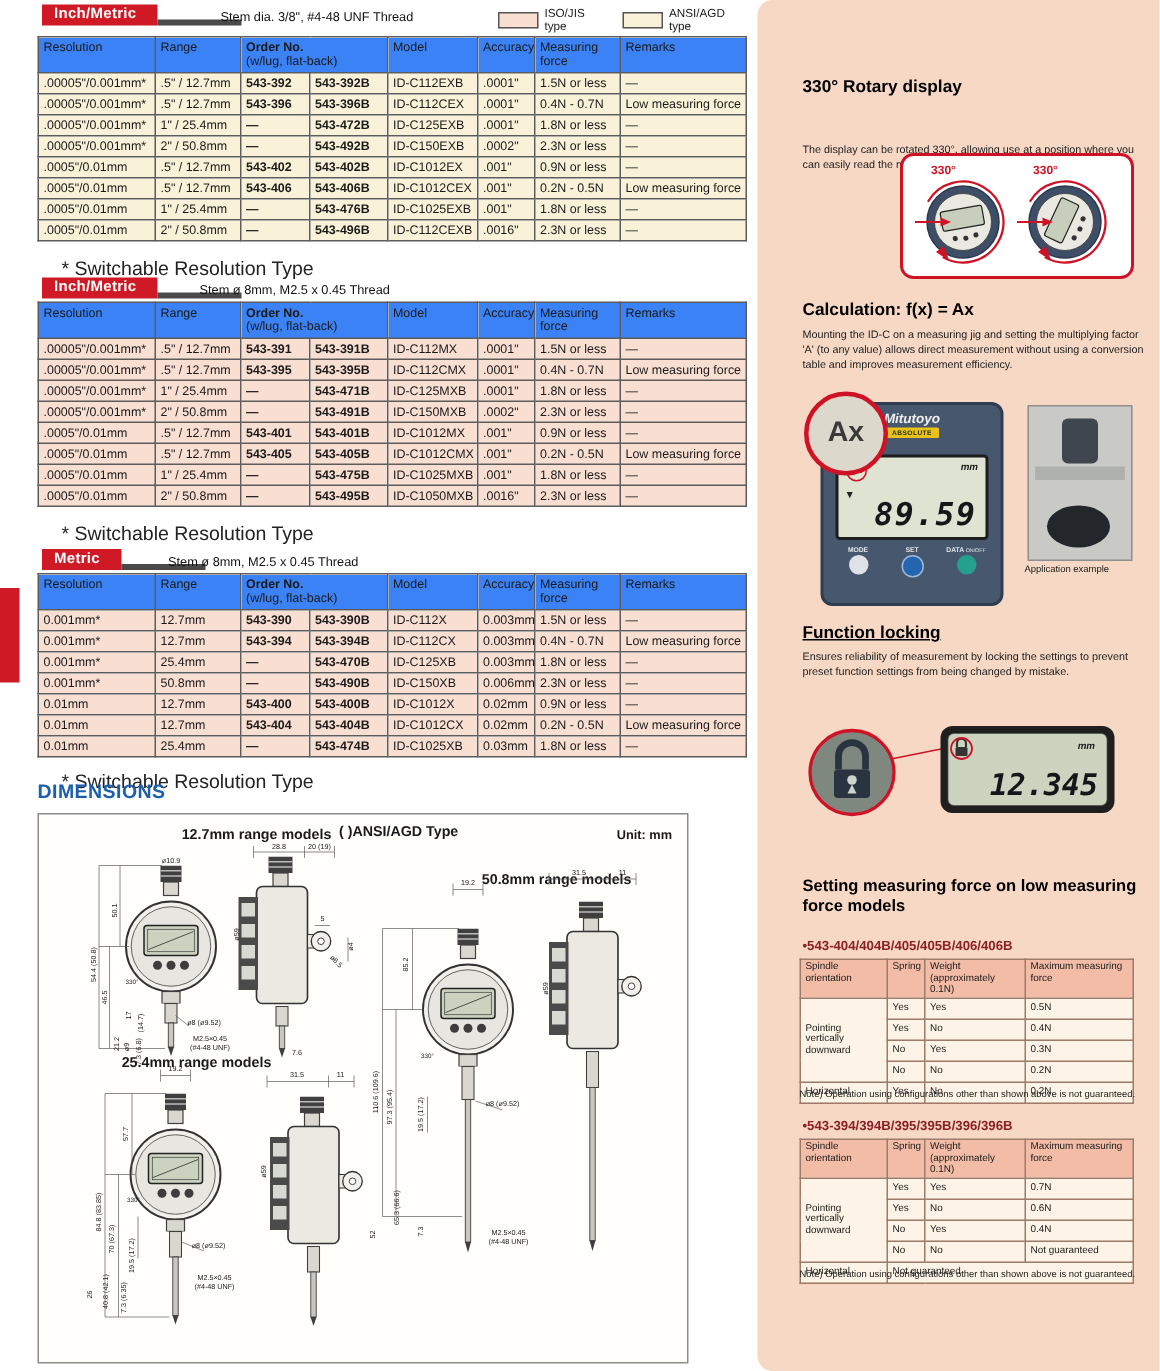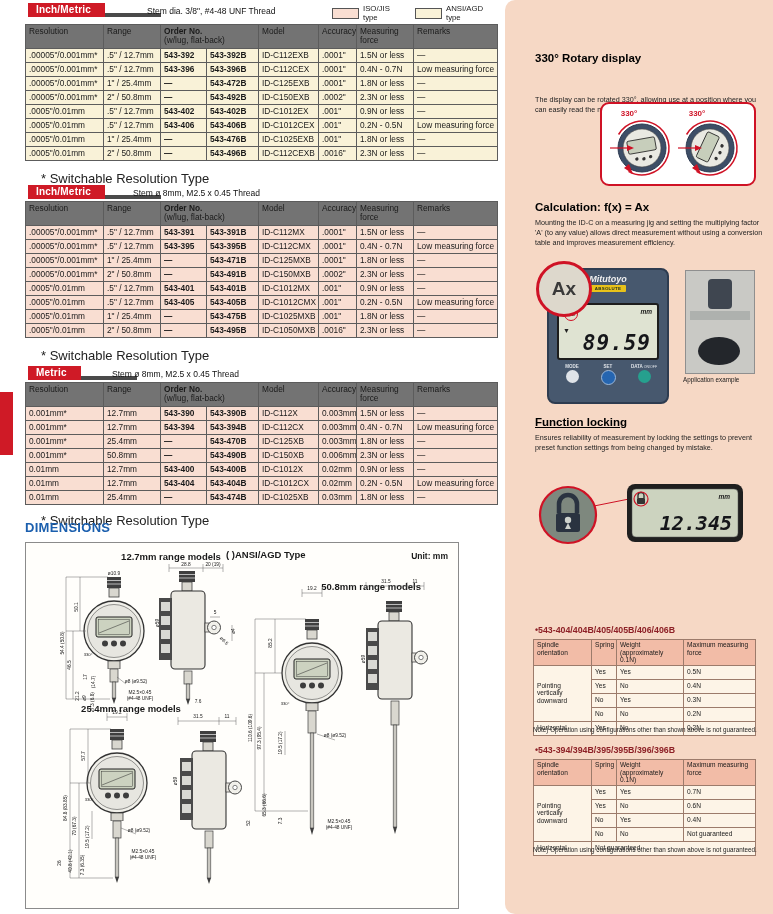--- a/index.html
+++ b/index.html
@@ -20,21 +20,21 @@
   #legend{position:absolute;left:332px;top:4px;width:166px;display:flex;gap:10px;align-items:center;}
   .leg-item{display:flex;align-items:center;gap:4px;}
   .leg-swatch{width:26px;height:9px;border:1px solid #555;}
   .sw-iso{background:#f9ded2;}
   .sw-ansi{background:#f9f2d8;}
   .leg-label{font-size:7.8px;}
 
   
   table.spec{border-collapse:collapse;table-layout:fixed;width:472px;border:1.5px solid #3a3a3a;}
   table.spec th,table.spec td{border:1px solid #5c5c5c;font-size:8.3px;padding:0 3px;line-height:1.1;overflow:hidden;white-space:nowrap;}
-  table.spec th{background:#737373;text-align:left;font-weight:normal;vertical-align:top;height:21px;padding-top:2px;}
+  table.spec th{background:#3b82f6;text-align:left;font-weight:normal;vertical-align:top;height:21px;padding-top:2px;}
   table.spec th .ob{font-weight:bold;}
   table.spec td{height:13px;}
   table.spec.rows-cream td{background:#f9f2d8;}
   table.spec.rows-pink td{background:#f9ded2;}
   table.spec td.o1,table.spec td.o2{font-weight:bold;}
   .note{position:absolute;font-size:13px;color:#222;margin-left:11px;}
 
   
   #dim-heading{position:absolute;left:25px;top:520px;font-size:13px;font-weight:bold;color:#1b5fae;letter-spacing:.3px;}
   #dim-box{position:absolute;left:25px;top:542px;width:432px;height:365px;border:1px solid #8b8b8b;background:#fffefb;}
@@ -711,20 +711,21 @@
         <rect x="100" y="17" width="106" height="48" rx="4" fill="#ccd3bf" stroke="#555" stroke-width="0.5"></rect>
         <path d="M106,26 v-2.5 a3,3 0 0 1 6,0 v2.5" fill="none" stroke="#333" stroke-width="1.4"></path>
         <rect x="105" y="26" width="8" height="6" rx="1" fill="#333"></rect>
         <circle cx="109" cy="27" r="7" fill="none" stroke="#cf1225" stroke-width="1.2"></circle>
         <text x="198" y="27" text-anchor="end" font-size="6.5" font-style="italic" font-weight="bold" fill="#222" font-family="Liberation Sans, sans-serif">mm</text>
         <text class="lcd-val2" x="200" y="58" text-anchor="end">12.345</text>
       </svg>
     </div>
   </div>
 
+  <div class="p-h" style="left:535px;top:585px;width:232px;font-size:11px;line-height:1.15;">Setting measuring force on low measuring force models</div>
 
   <div class="bullet-h" style="left:535px;top:625px;">•543-404/404B/405/405B/406/406B</div>
   <table class="force abs" style="left:533px;top:639px;">
     <colgroup>
         <col style="width:58px">
         <col style="width:25px">
         <col style="width:67px">
         <col style="width:72px">
       </colgroup>
     <thead>

